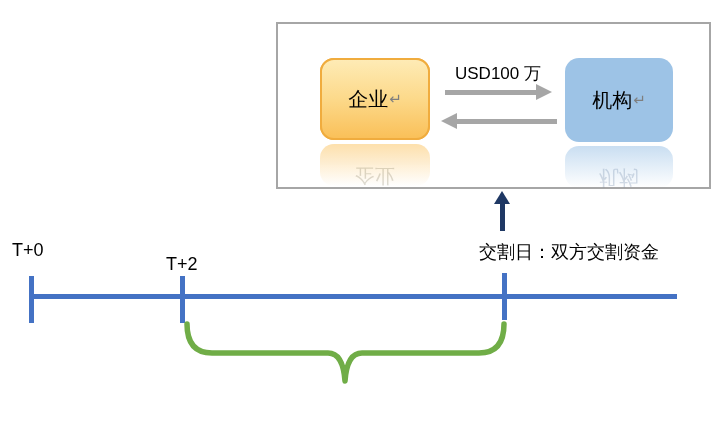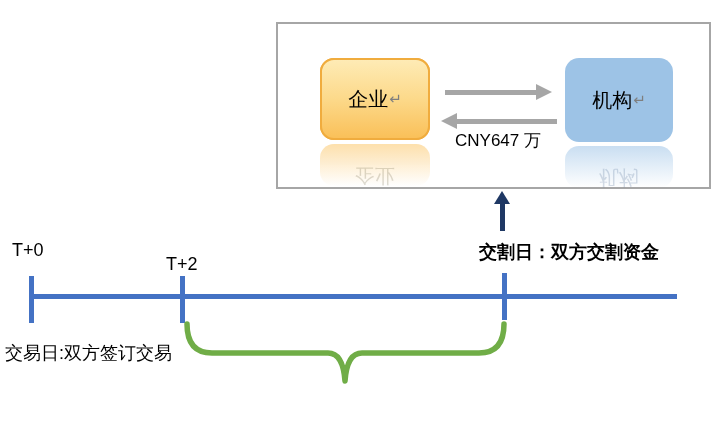--- a/index.html
+++ b/index.html
@@ -75,21 +75,21 @@
   
   .timeline-axis{left:31px;top:294px;width:646px;height:5px;background:#4472C4;}
   .tick{width:5px;height:47px;background:#4472C4;}
   .tick-t0{left:29px;top:276px;}
   .tick-t2{left:180px;top:276px;}
   .tick-settlement{left:502px;top:273px;}
 
   .lbl{font-size:18px;line-height:20px;white-space:nowrap;}
   .t0-label{left:12px;top:240px;}
   .t2-label{left:166px;top:240px;margin-top:14px;}
-  .settlement-label{left:479px;top:242px;font-weight:bold;}
+  .settlement-label{left:479px;top:242px;}
   .trade-label{left:5px;top:343px;}
   .term-label{left:312px;top:395px;}
 
   .brace-svg{left:178px;top:318px;}
 </style>
 </head>
 <body>
 
 <div class="canvas">
 
@@ -108,38 +108,37 @@
   </div>
 
   <div class="abs entity-box institution-box">
     <span>机构</span>
       <span class="return-mark">↵</span>
   </div>
   <div class="abs reflection institution-reflection">
     <span class="ghost-label">机构</span>
   </div>
 
+  <div class="abs flow-amount usd-amount">USD100 万</div>
   <div class="abs arrow-shaft-h arrow-right-shaft"></div>
   <div class="abs arrow-right-head"></div>
 
   <div class="abs arrow-left-head"></div>
   <div class="abs arrow-shaft-h arrow-left-shaft"></div>
-  <div class="abs flow-amount cny-amount">CNY647 万</div>
 
   <div class="abs pointer-head"></div>
   <div class="abs pointer-shaft"></div>
 
   <div class="abs lbl t0-label">T+0</div>
   <div class="abs lbl t2-label">T+2</div>
   <div class="abs lbl settlement-label">交割日：双方交割资金</div>
 
   <div class="abs timeline-axis"></div>
   <div class="abs tick tick-t0"></div>
   <div class="abs tick tick-t2"></div>
   <div class="abs tick tick-settlement"></div>
 
   <svg class="abs brace-svg" width="334" height="70" viewBox="0 0 334 70">
     <path d="M 9 6 Q 9 35 34 35 L 150 35 Q 165 35 167 63 Q 169 35 184 35 L 301 35 Q 326 35 326 6" fill="none" stroke="#70AD47" stroke-width="5.5" stroke-linecap="round" stroke-linejoin="round"></path>
   </svg>
 
-  <div class="abs lbl trade-label">交易日:双方签订交易</div>
 
 </div>
 
 </body></html>

